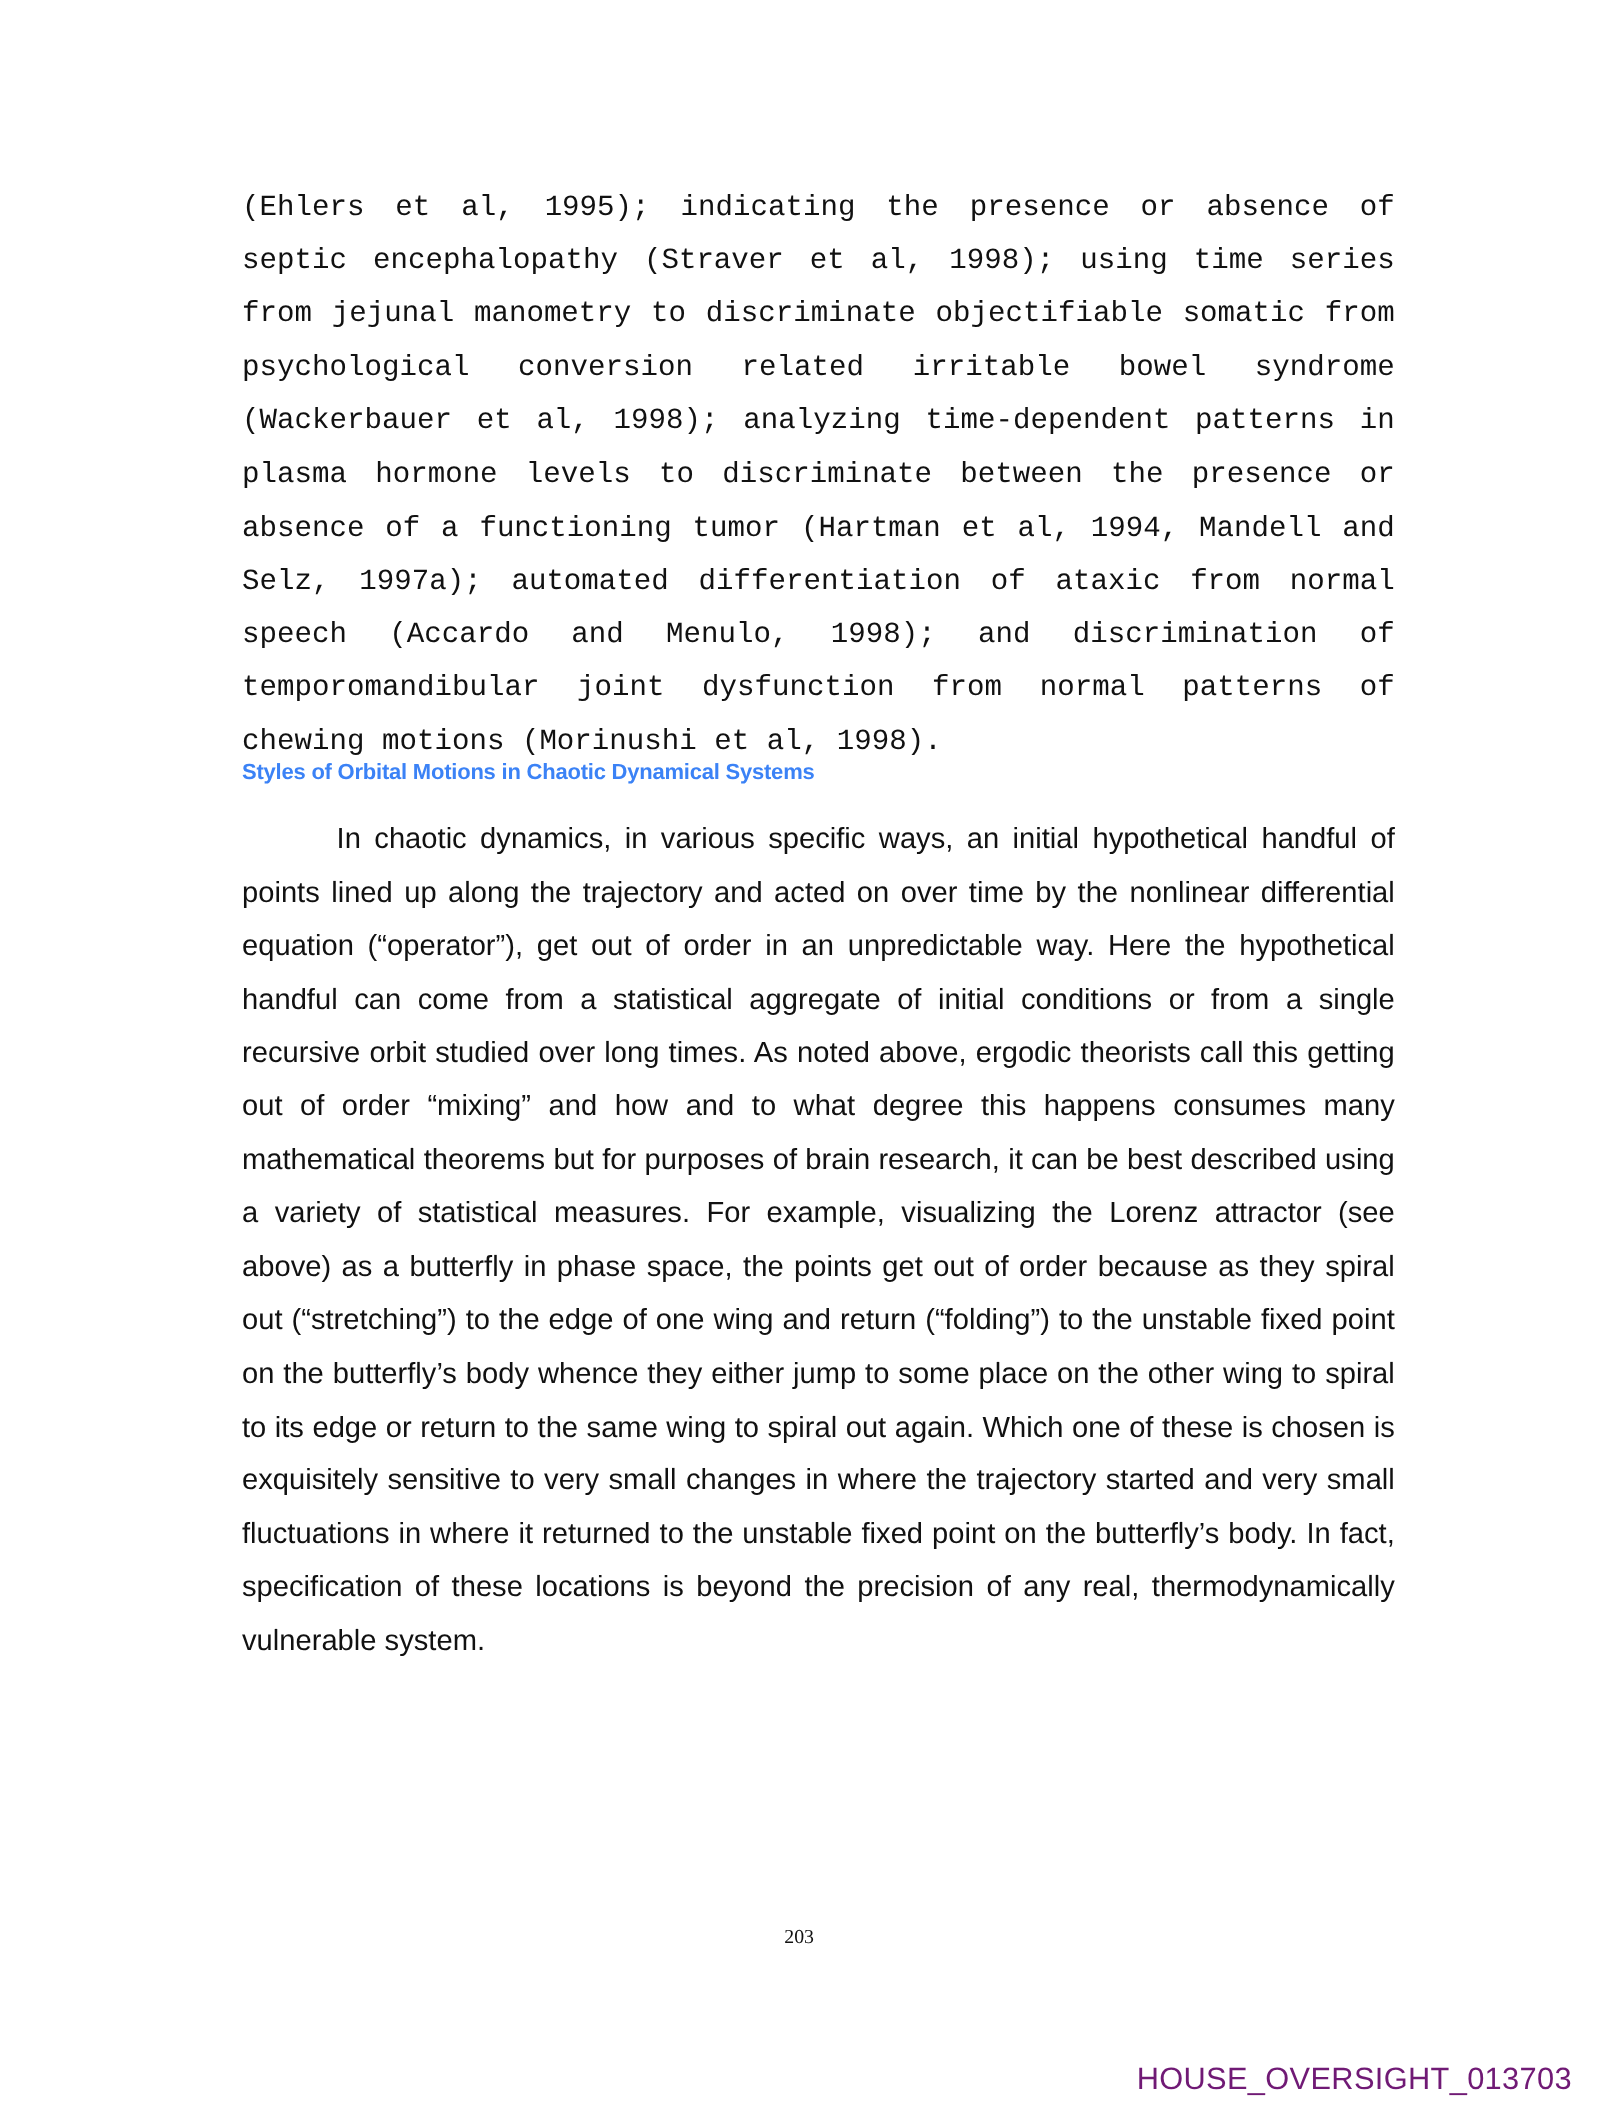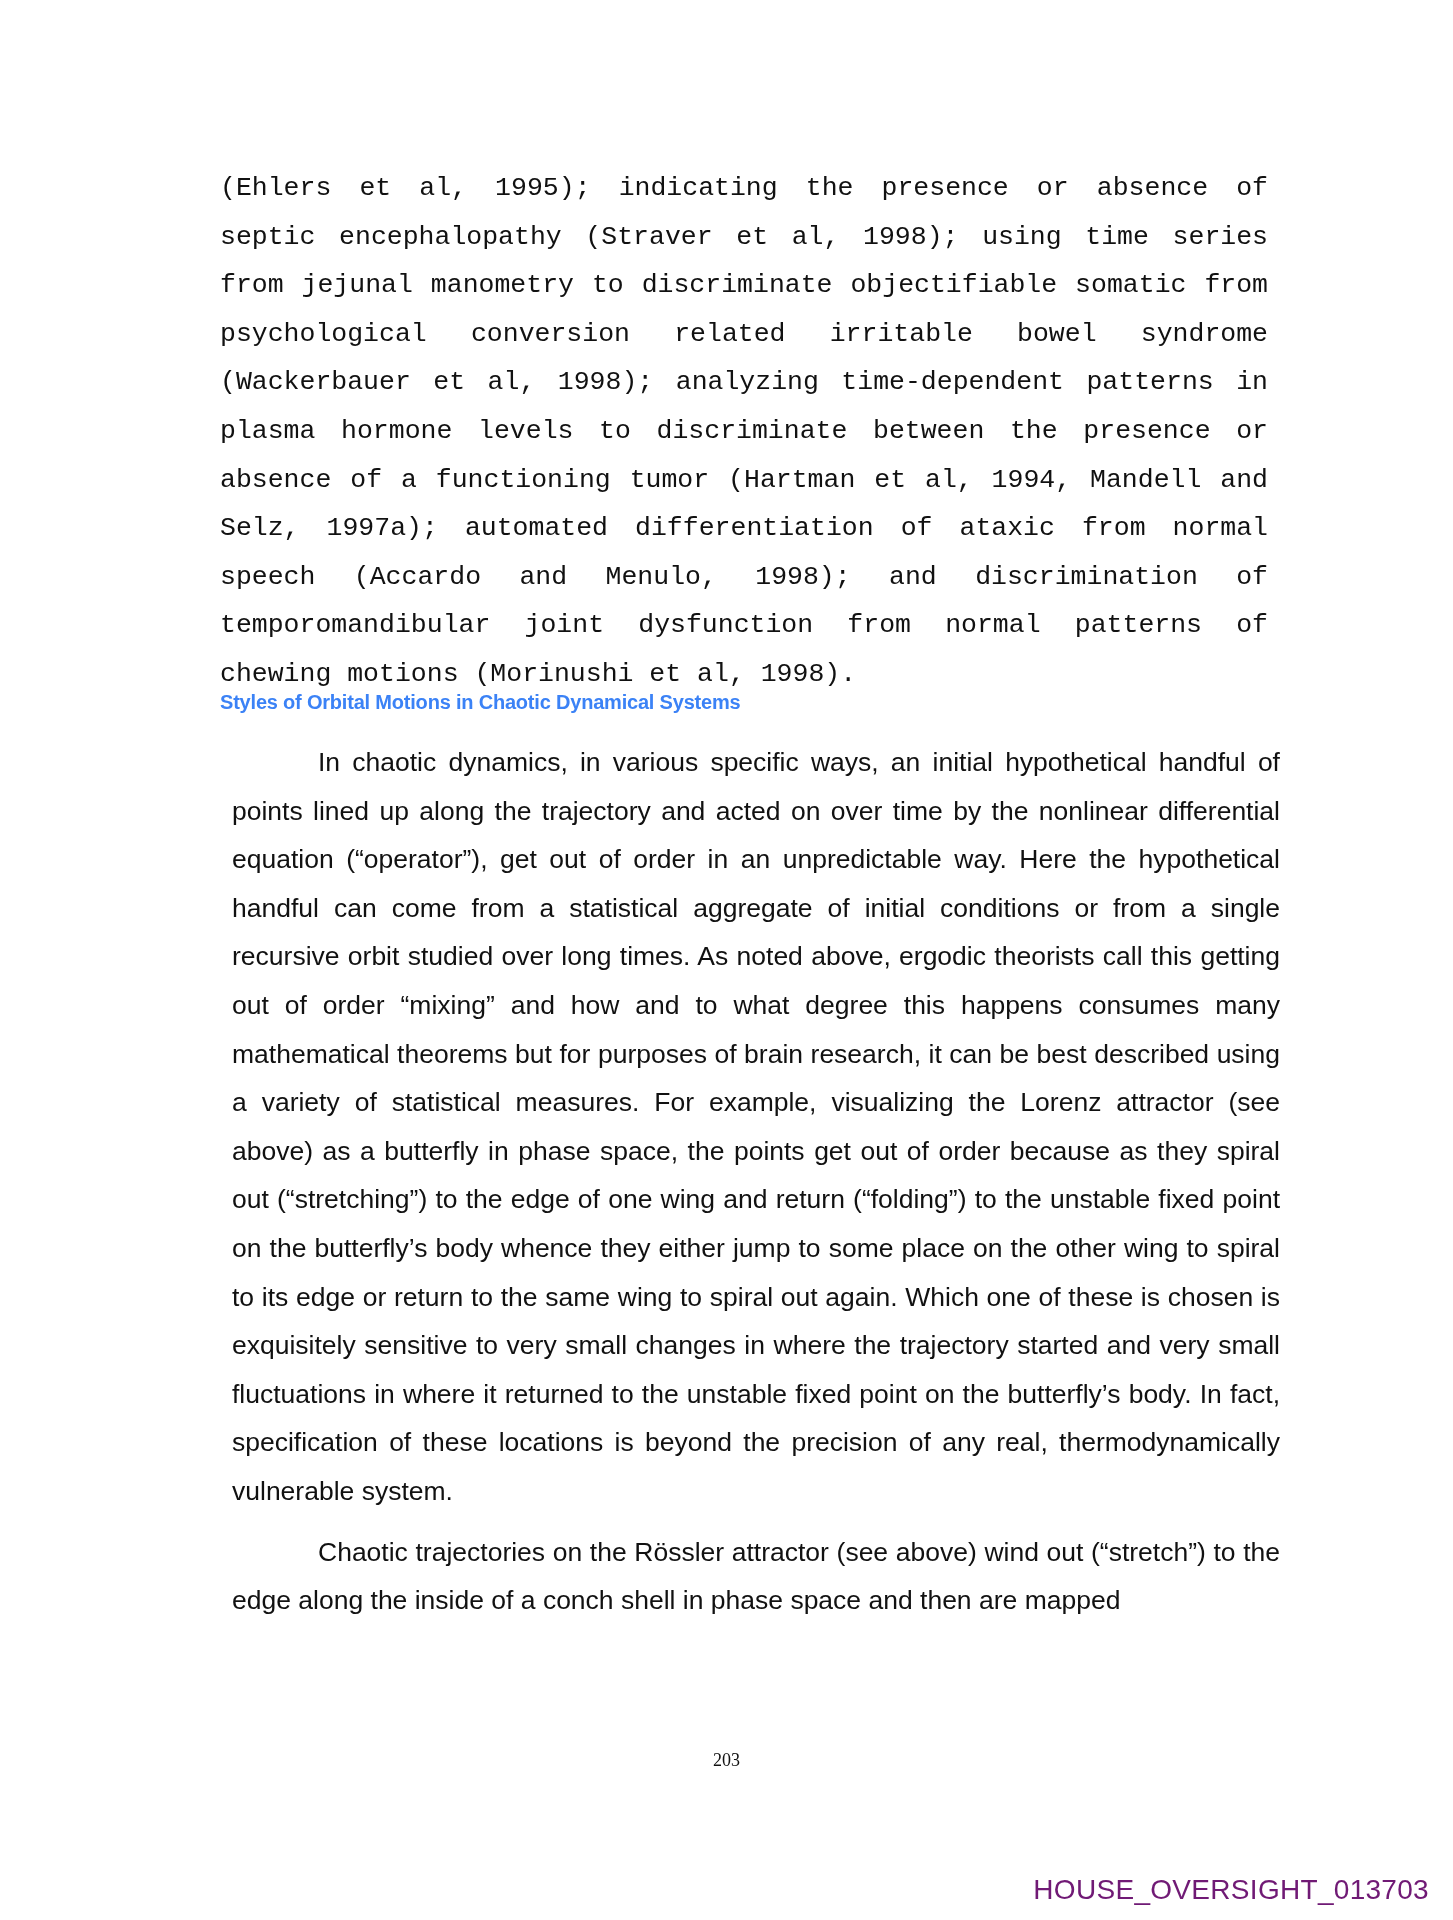--- a/index.html
+++ b/index.html
@@ -4,36 +4,35 @@
 <style>
   html, body { margin:0; padding:0; background:#ffffff; }
   body { width:1453px; height:1920px; position:relative; overflow:hidden; }
   .page { position:absolute; left:220px; top:164px; width:1048px;
     font-family:Liberation Mono, monospace; font-size:26.5px; color:#111;
     line-height:48.6px; }
   .p { margin:0; text-align:justify; }
   .indent { text-indent:86px; }
   .heading { font-weight:bold; font-size:20px; margin:0; position:absolute; left:220px; top:678px;
     font-family:"Liberation Sans", sans-serif; color:#3b82f6; line-height:48px; letter-spacing:-0.2px; }
-  .sec { position:absolute; left:232px; top:738px; width:1048px;
+  .sec { position:absolute; left:220px; top:738px; width:1048px;
     font-family:"Liberation Sans", sans-serif; font-size:26.5px; color:#111; line-height:48.6px; }
   .sec .p2 { margin-top:12px; }
   .pagenum { position:absolute; left:0; width:1453px; top:1750px; text-align:center;
     font-family:"Liberation Serif", serif; font-size:18px; color:#111; }
   .bates { position:absolute; right:24px; top:1874px; font-family:"Liberation Sans", sans-serif;
     font-size:28px; color:#701a75; letter-spacing:0.3px; }
 </style>
 </head>
 <body>
 
 <div class="page">
   <p class="p">(Ehlers et al, 1995); indicating the presence or absence of septic encephalopathy (Straver et al, 1998); using time series from jejunal manometry to discriminate objectifiable somatic from psychological conversion related irritable bowel syndrome (Wackerbauer et al, 1998); analyzing time-dependent patterns in plasma hormone levels to discriminate between the presence or absence of a functioning tumor (Hartman et al, 1994, Mandell and Selz, 1997a); automated differentiation of ataxic from normal speech (Accardo and Menulo, 1998); and discrimination of temporomandibular joint dysfunction from normal patterns of chewing motions (Morinushi et al, 1998).</p>
 </div>
 
 <h2 class="heading">Styles of Orbital Motions in Chaotic Dynamical Systems</h2>
 
 <div class="sec">
   <p class="p indent">In chaotic dynamics, in various specific ways, an initial hypothetical handful of points lined up along the trajectory and acted on over time by the nonlinear differential equation (“operator”), get out of order in an unpredictable way. Here the hypothetical handful can come from a statistical aggregate of initial conditions or from a single recursive orbit studied over long times. As noted above, ergodic theorists call this getting out of order “mixing” and how and to what degree this happens consumes many mathematical theorems but for purposes of brain research, it can be best described using a variety of statistical measures. For example, visualizing the Lorenz attractor (see above) as a butterfly in phase space, the points get out of order because as they spiral out (“stretching”) to the edge of one wing and return (“folding”) to the unstable fixed point on the butterfly’s body whence they either jump to some place on the other wing to spiral to its edge or return to the same wing to spiral out again. Which one of these is chosen is exquisitely sensitive to very small changes in where the trajectory started and very small fluctuations in where it returned to the unstable fixed point on the butterfly’s body. In fact, specification of these locations is beyond the precision of any real, thermodynamically vulnerable system.</p>
-  <p class="p indent p2">Chaotic trajectories on the Rössler attractor (see above) wind out (“stretch”) to the edge along the inside of a conch shell in phase space and then are mapped</p>
 </div>
 
 <div class="pagenum">203</div>
 <div class="bates">HOUSE_OVERSIGHT_013703</div>
 
 </body></html>

